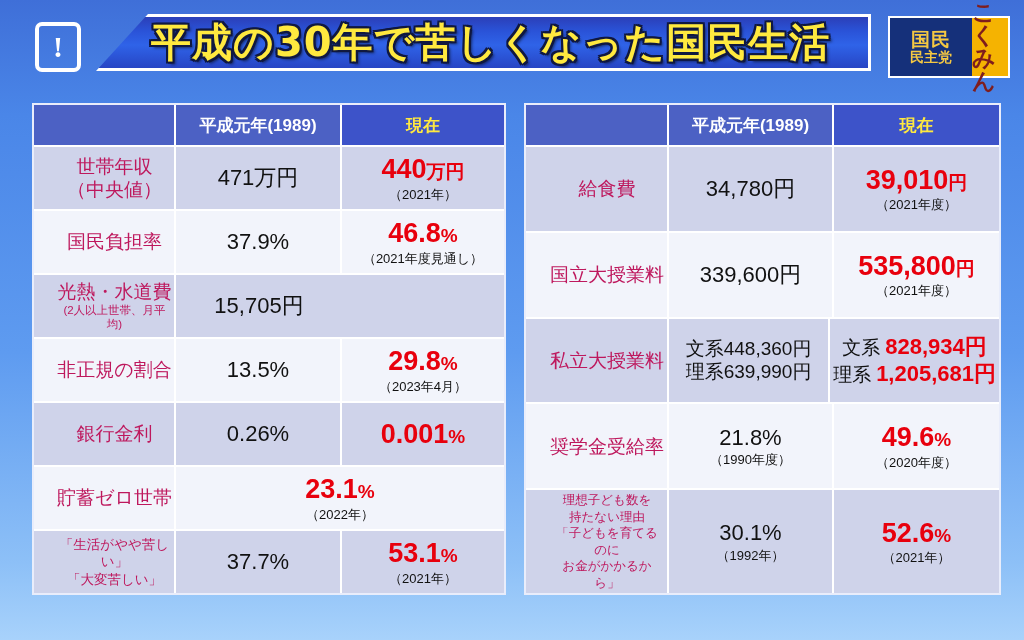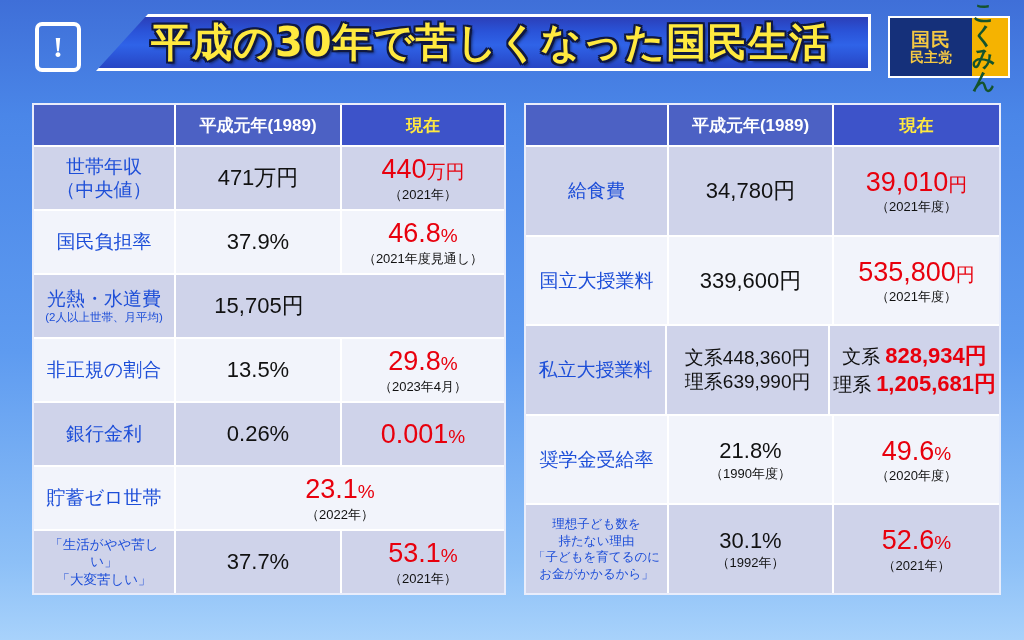--- a/index.html
+++ b/index.html
@@ -49,21 +49,21 @@
     background:#15307a;
   }
   .logo-left{
     width:82px;background:#15307a;color:#f5c842;
     display:flex;flex-direction:column;align-items:center;justify-content:center;
     font-weight:bold;line-height:1.12;
   }
   .logo-left .l1{font-size:19px;letter-spacing:1px;}
   .logo-left .l2{font-size:14px;letter-spacing:0px;}
   .logo-right{
-    flex:1;background:#f5b301;color:#14532d;
+    flex:1;background:#f5b301;color:#7f1d1d;
     display:flex;flex-direction:column;align-items:center;justify-content:center;
     font-weight:bold;line-height:1.0;
   }
   .logo-right .r1,.logo-right .r2{font-size:23px;}
 
   
   .table{
     position:absolute;top:103px;
     border:2px solid #e9edfb;
     box-sizing:border-box;
@@ -86,33 +86,33 @@
   .row.shade-a{background:#f2f4fb;}
   .row.shade-b{background:#cfd3ea;}
 
   .cell{
     display:flex;flex-direction:column;align-items:center;justify-content:center;
     border-right:2px solid #ffffff;box-sizing:border-box;text-align:center;
     padding:2px 3px;
   }
   .cell:last-child{border-right:none;}
 
-  .c-label{color:#1d4ed8;}
+  .c-label{color:#be185d;padding-left:24px;}
   .lab-main{font-size:19px;line-height:1.22;white-space:nowrap;}
   .lab-sub{font-size:11.5px;line-height:1.2;margin-top:1px;}
   .lab-small{font-size:13.5px;line-height:1.3;}
   .lab-tiny{font-size:12.5px;line-height:1.32;}
 
   .c-old{color:#111111;}
   .old-val{font-size:22px;line-height:1.25;white-space:nowrap;}
   .old-val.two{font-size:19px;}
   .old-note{font-size:13px;line-height:1.25;margin-top:1px;}
 
   .c-new .new-val{
-    color:#e8000d;font-weight:normal;font-size:27px;line-height:1.2;white-space:nowrap;
+    color:#e8000d;font-weight:bold;font-size:27px;line-height:1.2;white-space:nowrap;
   }
   .c-new .new-val .unit{font-size:19px;}
   .c-new .new-note{color:#111111;font-size:13px;line-height:1.25;margin-top:1px;font-weight:normal;}
   .c-new .pair{display:flex;align-items:baseline;justify-content:center;white-space:nowrap;line-height:1.26;}
   .c-new .pair .pfx{color:#111111;font-weight:normal;font-size:19px;margin-right:5px;}
   .c-new .pair .pval{color:#e8000d;font-weight:bold;font-size:22px;}
 
   
   #table-left .col1{width:142px;}
   #table-left .col2{width:166px;}

